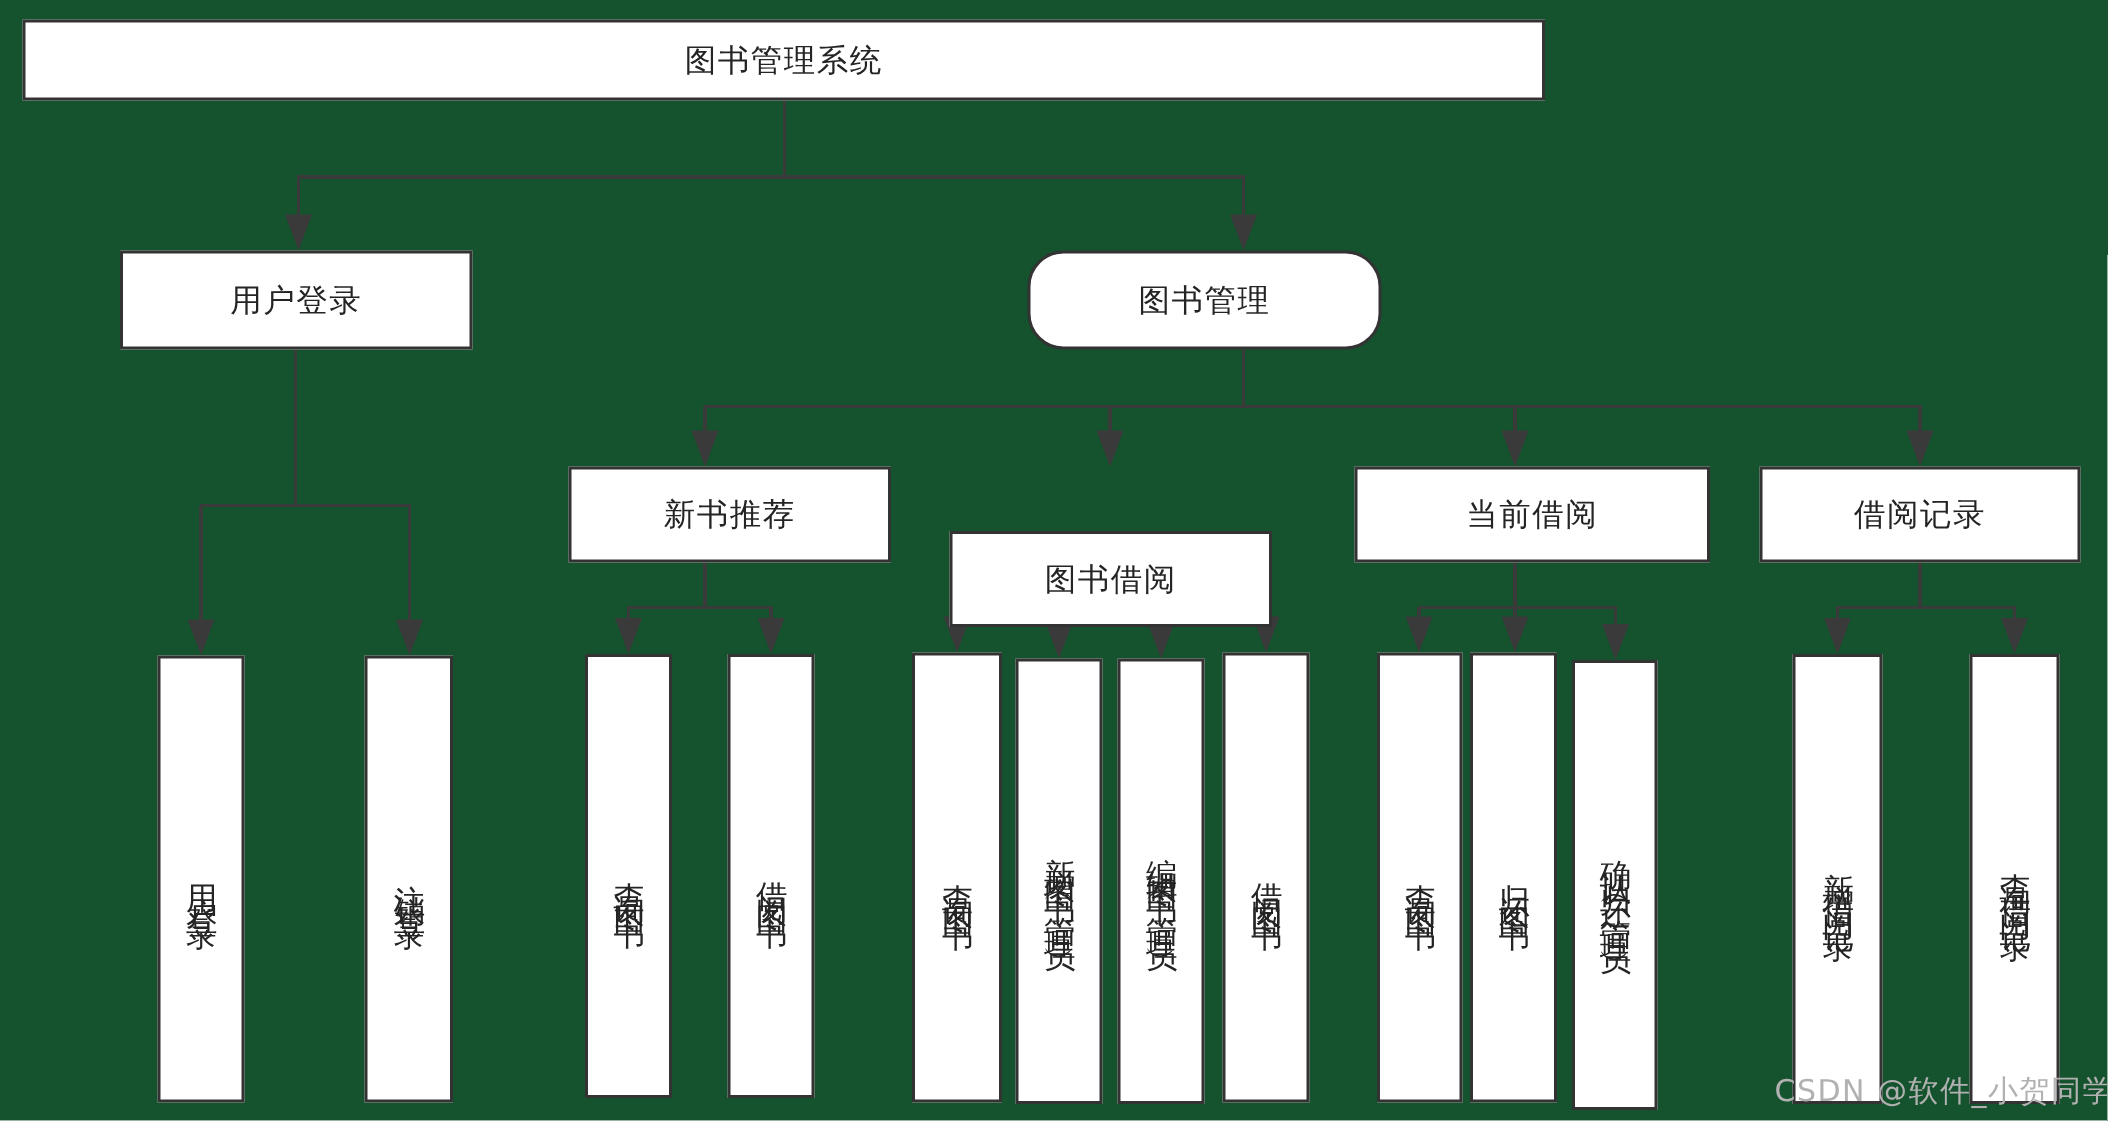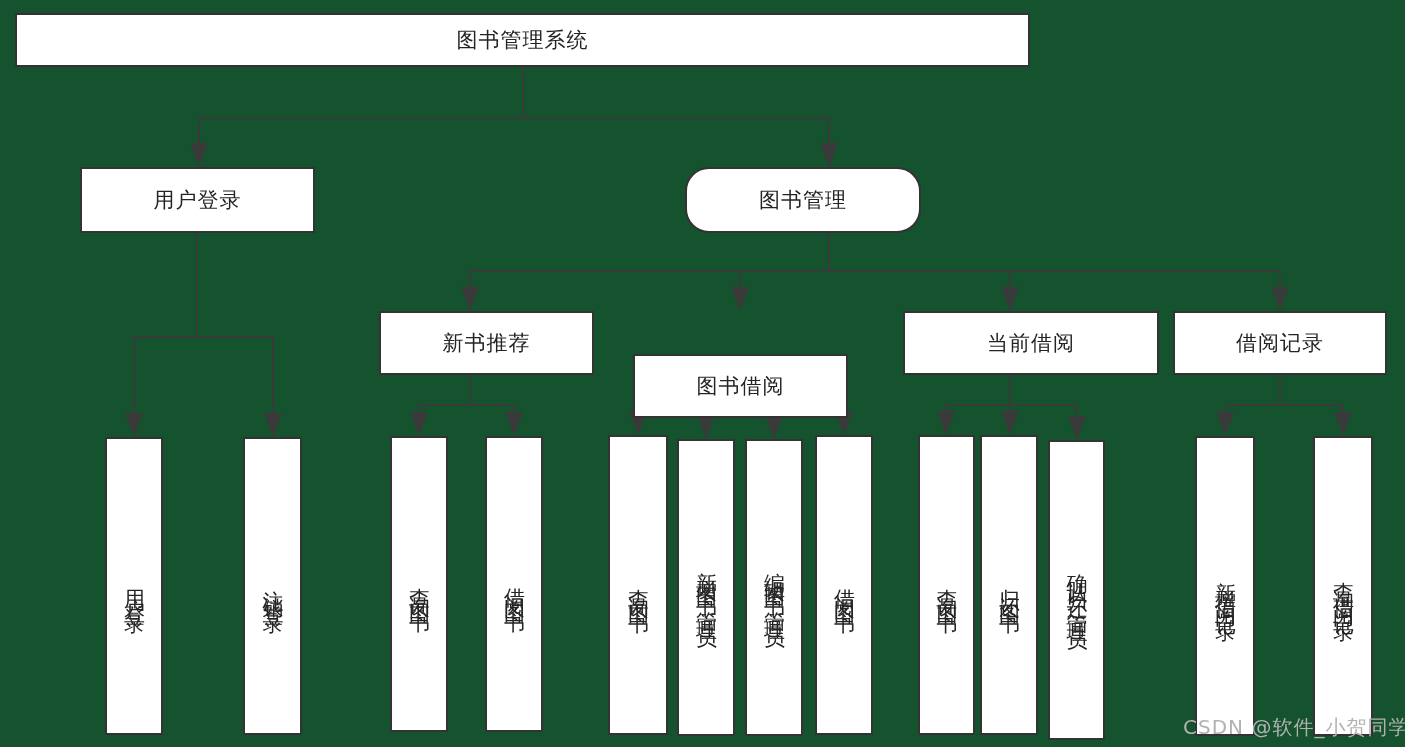--- a/index.html
+++ b/index.html
@@ -117,21 +117,21 @@
     <polygon points="1334,412 1352,412 1343,436"></polygon>
   </svg>
 
   <div class="box" style="left:15px; top:13px; width:1015px; height:54px;">图书管理系统</div>
 
   <div class="box" style="left:80px; top:167px; width:235px; height:66px;">用户登录</div>
   <div class="box" style="left:685px; top:167px; width:236px; height:66px;border-radius:24px;">图书管理</div>
 
   <div class="box" style="left:363px; top:311px; width:215px; height:64px;margin-left:16px;">新书推荐</div>
   <div class="box" style="left:633px; top:311px; width:215px; height:64px;margin-top:43px;">图书借阅</div>
-  <div class="box" style="left:903px; top:311px; width:256px; height:64px;">当前借阅</div>
+  <div class="box" style="left:903px; top:311px; width:237px; height:64px;">当前借阅</div>
   <div class="box" style="left:1173px; top:311px; width:214px; height:64px;">借阅记录</div>
 
   <div class="box vbox" style="left:105px; top:437px; width:58px; height:298px;">用户登录</div>
   <div class="box vbox" style="left:243px; top:437px; width:59px; height:298px;">注销登录</div>
 
   <div class="box vbox" style="left:390px; top:436px; width:58px; height:296px;">查询图书</div>
   <div class="box vbox" style="left:485px; top:436px; width:58px; height:296px;">借阅图书</div>
 
   <div class="box vbox" style="left:608px; top:435px; width:60px; height:300px;">查询图书</div>
   <div class="box vbox" style="left:677px; top:439px; width:58px; height:297px;">新增图书（管理员）</div>

